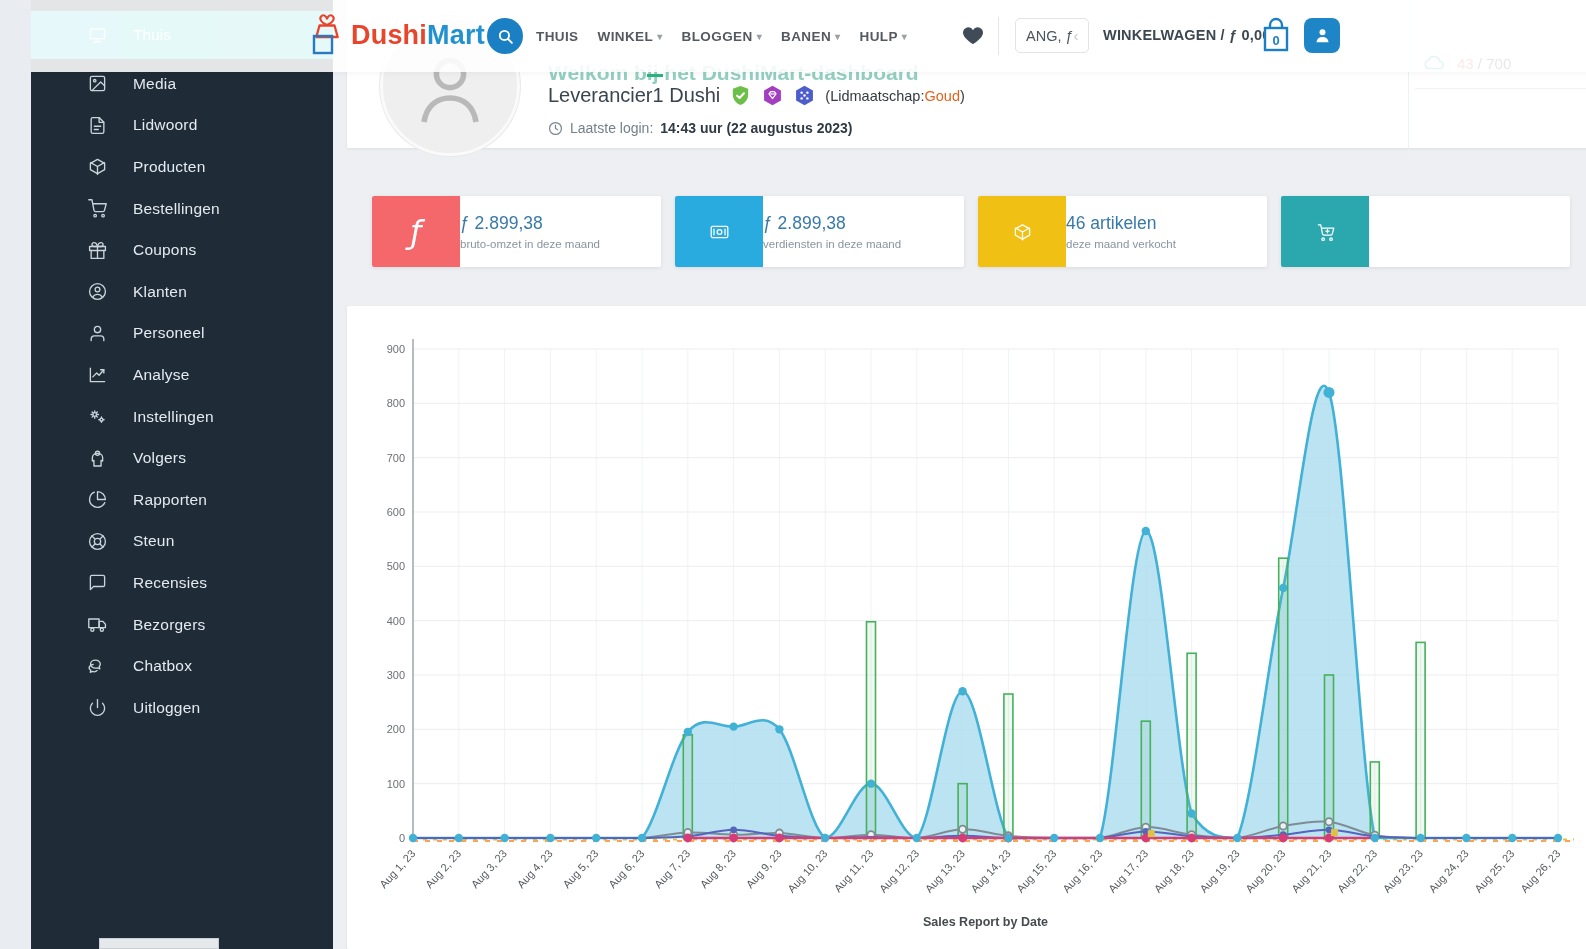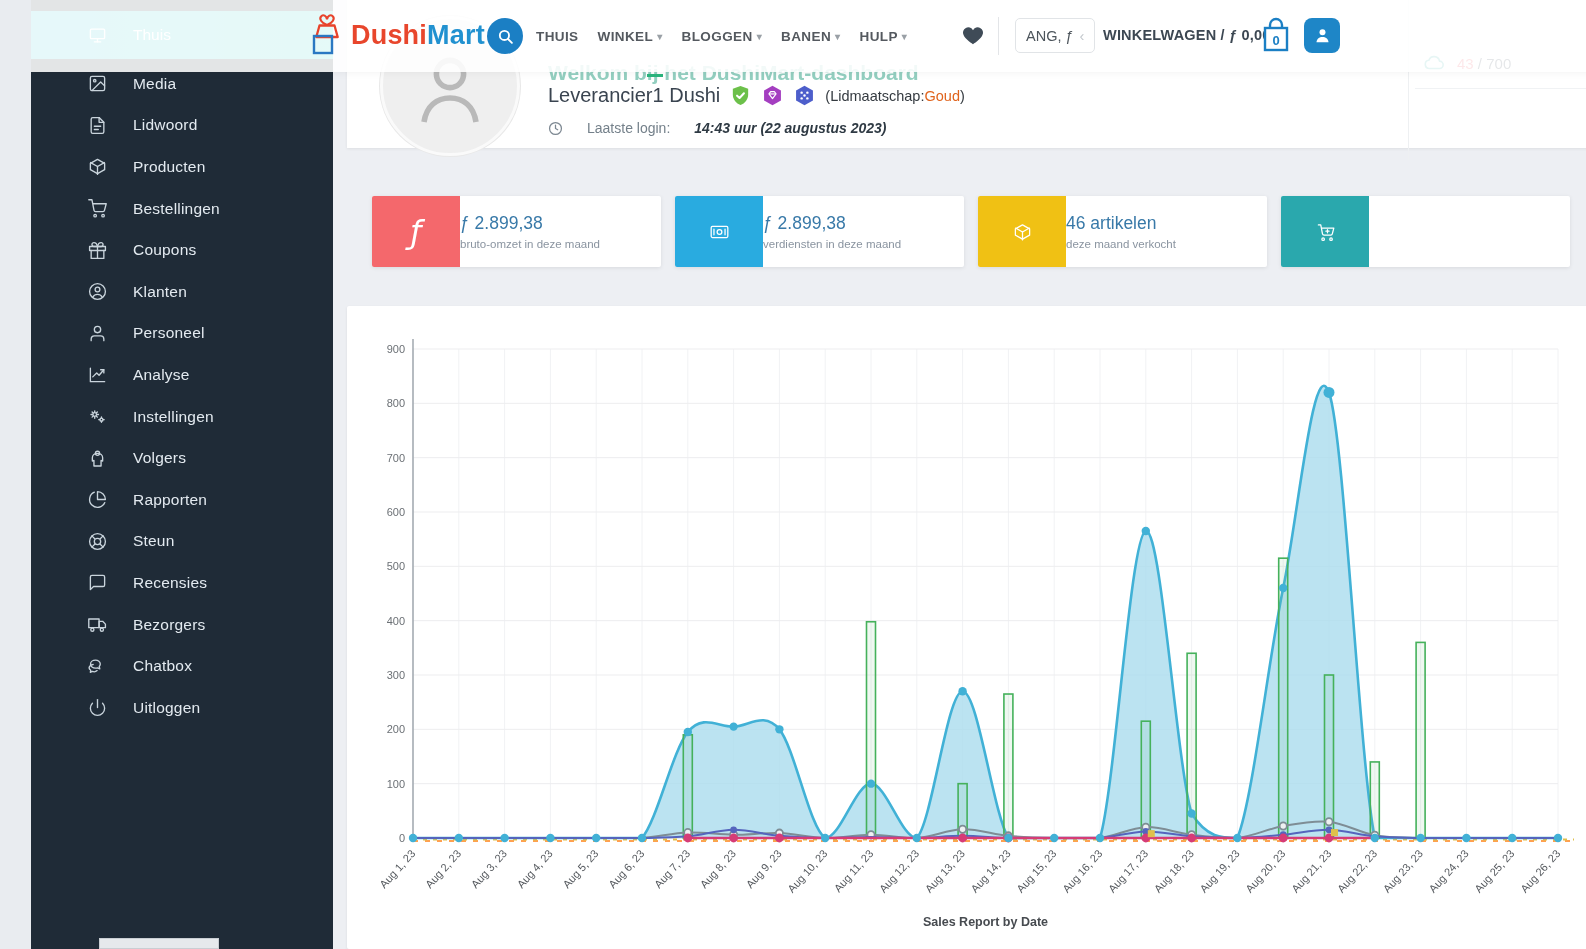--- a/index.html
+++ b/index.html
@@ -26,40 +26,40 @@
   .logo-text .p1{color:#e8462c;}
   .logo-text .p2{color:#2191d0;}
   .search-btn{position:absolute;left:456px;top:18px;width:36px;height:36px;border-radius:50%;background:#1b7fc4;
     display:flex;align-items:center;justify-content:center;cursor:pointer;}
   .topnav{position:absolute;left:505px;top:0;height:72px;display:flex;align-items:center;gap:19px;}
   .nav-item{font-size:13.5px;color:#54595f;letter-spacing:.4px;cursor:pointer;display:flex;align-items:center;gap:4px;font-weight:600;}
   .nav-item .caret{color:#9aa0a6;font-size:10px;}
   .heart{position:absolute;left:930px;top:25px;cursor:pointer;}
   .hdr-div{position:absolute;left:967px;top:17px;width:1px;height:38px;background:#e3e5e8;}
   .currency{position:absolute;left:984px;top:18px;height:35px;padding:0 10px;border:1px solid #e1e4e7;border-radius:5px;
-    background:#fff;display:flex;align-items:center;gap:6px;font-size:14.5px;color:#4c545b;cursor:pointer;box-sizing:border-box;}
+    background:#fff;display:flex;align-items:center;font-size:14.5px;color:#4c545b;cursor:pointer;box-sizing:border-box;}
   .currency .caret{color:#c2c7cc;}
   .cart-text{position:absolute;left:1072px;top:27px;font-size:14.5px;font-weight:600;color:#3c4752;letter-spacing:.2px;cursor:pointer;}
   .cart-bag{position:absolute;left:1228px;top:16px;cursor:pointer;}
   .user-btn{position:absolute;left:1273px;top:18px;width:36px;height:35px;border-radius:8px;background:#1e86c7;
     display:flex;align-items:center;justify-content:center;cursor:pointer;}
 
   
   .profile-card{position:absolute;left:316px;top:0;width:1254px;height:148px;background:#fff;z-index:1;
     box-shadow:0 1px 3px rgba(0,0,0,0.07);}
   .avatar{position:absolute;left:33px;top:16px;width:134px;height:134px;border-radius:50%;background:#efefef;
     border:3px solid #fafafa;box-shadow:0 0 0 1px #e8e8e8;display:flex;align-items:center;justify-content:center;overflow:hidden;}
   .welcome{position:absolute;left:201px;top:44px;font-size:21px;font-weight:600;color:#93cfc0;}
   .welcome-underline{position:absolute;left:300px;top:74px;width:16px;height:3px;background:#2ab57d;}
   .name-row{position:absolute;left:201px;top:84px;display:flex;align-items:center;gap:9px;}
   .vendor-name{font-size:20px;color:#3a4450;}
   .membership{font-size:14.5px;color:#343a40;}
   .membership .gold{color:#e0641d;}
-  .login-row{position:absolute;left:201px;top:120px;display:flex;align-items:center;gap:24px;font-size:14px;color:#74808a;}
-  .login-row b{color:#2f3a44;font-weight:600;font-style:italic;}
+  .login-row{position:absolute;left:201px;top:120px;display:flex;align-items:center;gap:7px;font-size:14px;color:#74808a;}
+  .login-row b{color:#2f3a44;font-weight:600;}
   .usage{position:absolute;left:1061px;top:0;width:193px;height:160px;border-left:1px solid #eef0f2;box-sizing:border-box;}
   .usage-row{display:flex;align-items:center;gap:12px;padding:0 0 0 14px;height:50px;font-size:15px;}
   .usage-row.r1{margin-top:38px;}
   .usage-row .used{color:#ec4450;}
   .usage-row .total{color:#2d3b4a;}
   .usage-sep{height:1px;background:#f0f2f4;margin:0 0 0 6px;}
 
   
   .stat-card{position:absolute;top:196px;width:289px;height:71px;background:#fff;box-shadow:0 1px 4px rgba(0,0,0,0.09);
     display:flex;border-radius:2px;}

